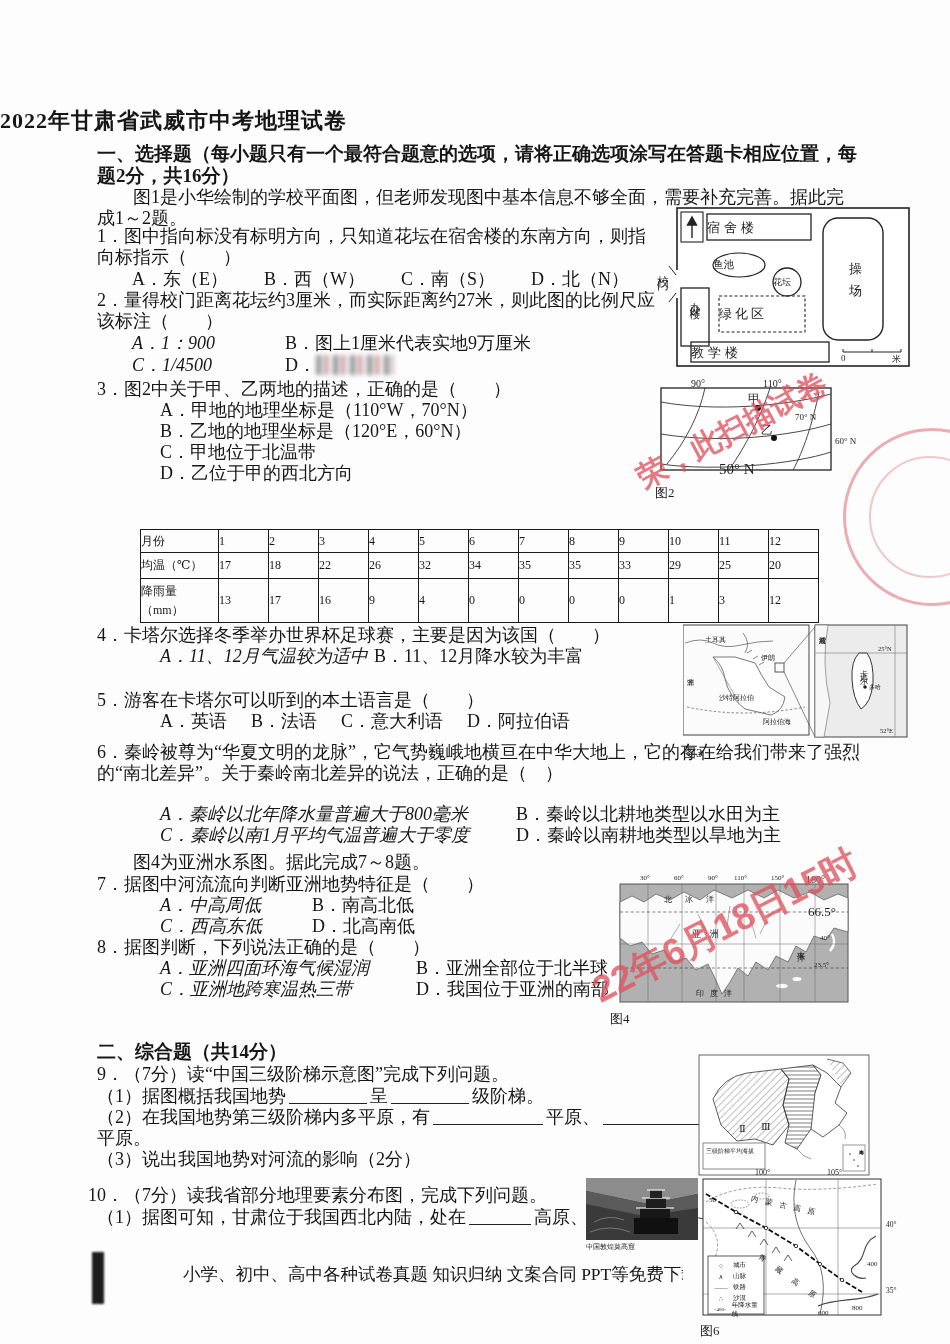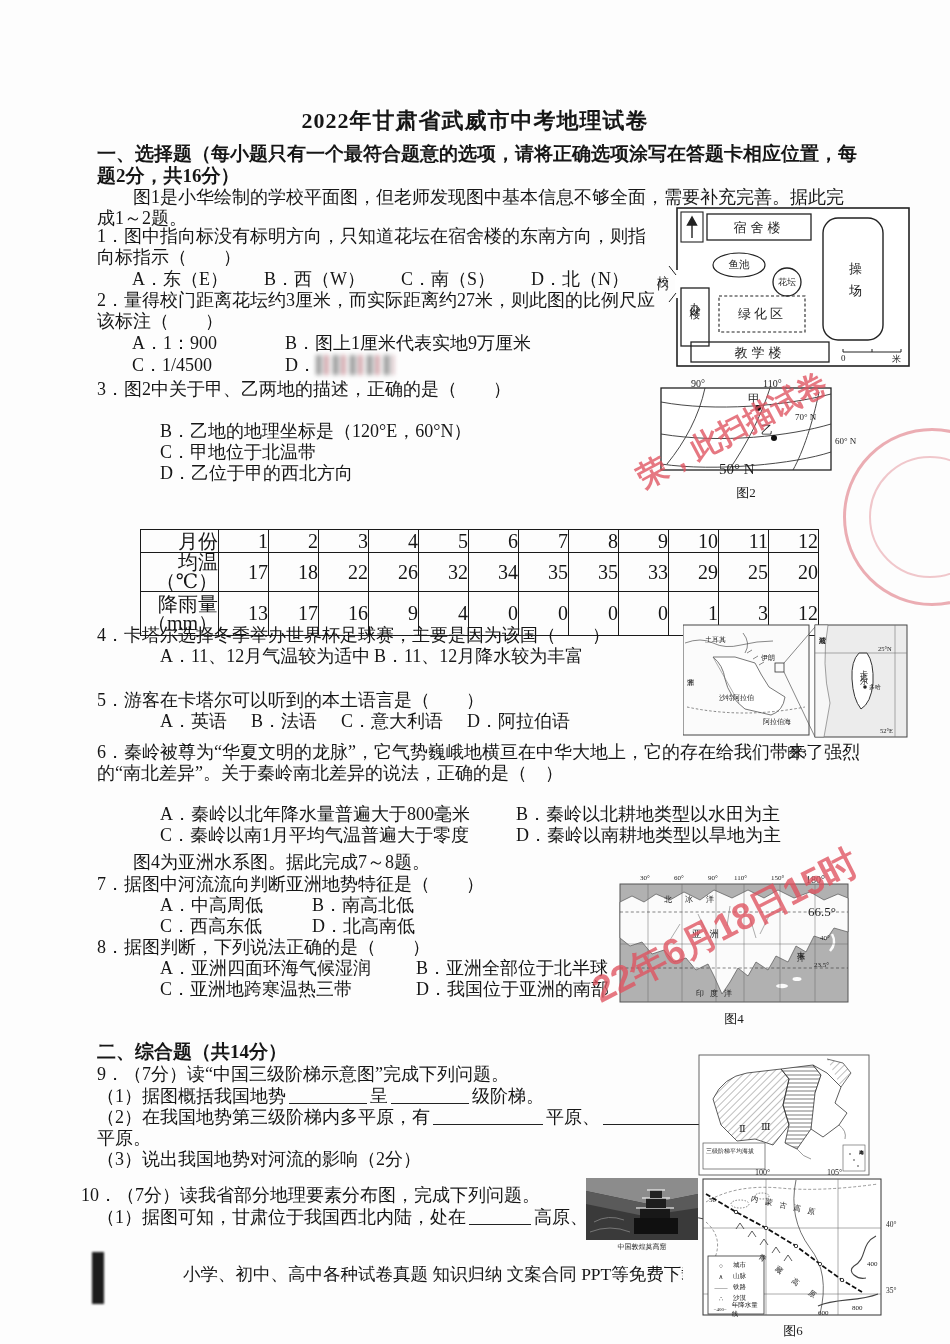--- a/index.html
+++ b/index.html
@@ -3,31 +3,31 @@
 <meta charset="utf-8">
 <style>
   html,body{margin:0;padding:0;background:#e8e8e8;}
   .page{position:relative;width:950px;height:1344px;background:#fdfdfd;overflow:hidden;
         font-family:"Liberation Serif","DejaVu Serif",serif;color:#161616;}
   .abs{position:absolute;}
   .tx{position:absolute;font-size:18px;line-height:21px;white-space:nowrap;}
   .wrap{white-space:normal;}
   .b{font-weight:bold;}
   .ind{text-indent:2em;}
-  .ib{display:inline-block;}
+  .ib{display:inline-block;font-style:italic;}
   .mr36{margin-right:36px;}
   .mr24{margin-right:24px;}
   .blank{display:inline-block;border-bottom:1.3px solid #222;height:15px;vertical-align:-2px;margin:0 3px;}
   .blur-redact{display:inline-block;width:78px;height:20px;vertical-align:-4px;
     background:repeating-linear-gradient(90deg,#9a9a9a 0 5px,#e0e0e0 5px 9px,#d09098 9px 12px,#f0f0f0 12px 17px);
     filter:blur(2px);}
   table.clim{border-collapse:collapse;table-layout:fixed;}
-  .clim td{border:1.4px solid #1a1a1a;text-align:right;font-size:20px;line-height:19px;padding:0;}
+  .clim td{border:1.4px solid #1a1a1a;text-align:left;font-size:12px;line-height:19px;padding:0;}
   .fl{position:absolute;color:#1d1d1d;white-space:nowrap;}
-  .c{text-align:center;}
+  .c{}
   .vert{writing-mode:vertical-rl;}
   .wm{position:absolute;color:rgba(223,82,95,0.78);font-weight:bold;transform-origin:0 100%;
       pointer-events:none;white-space:nowrap;font-family:"Liberation Sans",sans-serif;}
   .stamp{position:absolute;border:3px solid rgba(212,75,88,0.45);border-radius:50%;}
   .stamp2{position:absolute;border:2px solid rgba(212,75,88,0.30);border-radius:50%;}
   svg{display:block;}
   .legend-row{display:flex;align-items:center;gap:3px;height:11px;font-size:6.5px;}
   .legend-sym{display:inline-block;width:18px;text-align:center;font-size:6.5px;}
 </style>
 </head>
@@ -48,20 +48,21 @@
 
   <div class="tx wrap" style="left:97px;top:290px;width:565px">2．量得校门距离花坛约3厘米，而实际距离约27米，则此图的比例尺应该标注（　　）</div>
   <div class="tx" style="left:132px;top:333px">
     <span class="ib" style="width:153px">A．1：900</span><span>B．图上1厘米代表实地9万厘米</span>
   </div>
   <div class="tx" style="left:132px;top:355px">
     <span class="ib" style="width:153px">C．1/4500</span><span>D．</span><span class="blur-redact"></span>
   </div>
 
   <div class="tx" style="left:97px;top:379px">3．图2中关于甲、乙两地的描述，正确的是（　　）</div>
+  <div class="tx" style="left:160px;top:400px">A．甲地的地理坐标是（110°W，70°N）</div>
   <div class="tx" style="left:160px;top:421px">B．乙地的地理坐标是（120°E，60°N）</div>
   <div class="tx" style="left:160px;top:442px">C．甲地位于北温带</div>
   <div class="tx" style="left:160px;top:463px">D．乙位于甲的西北方向</div>
 
 
   <table class="clim abs" style="left:140px;top:529px">
     <colgroup>
         <col style="width:78px">
         <col style="width:50px">
         <col style="width:50px">
@@ -169,21 +170,21 @@
   <div class="tx" style="left:97px;top:1064px">9．（7分）读“中国三级阶梯示意图”完成下列问题。</div>
   <div class="tx" style="left:97px;top:1086px">
     <span>（1）据图概括我国地势</span><span class="blank" style="width:78px"></span><span>呈</span><span class="blank" style="width:78px"></span><span>级阶梯。</span>
   </div>
   <div class="tx" style="left:97px;top:1107px">
     <span>（2）在我国地势第三级阶梯内多平原，有</span><span class="blank" style="width:110px"></span><span>平原、</span><span class="blank" style="width:108px"></span><span>平原和</span>
   </div>
   <div class="tx" style="left:97px;top:1128px">平原。</div>
   <div class="tx" style="left:97px;top:1149px">（3）说出我国地势对河流的影响（2分）</div>
 
-  <div class="tx" style="left:81px;top:1185px">10．（7分）读我省部分地理要素分布图，完成下列问题。</div>
+  <div class="tx" style="left:88px;top:1185px">10．（7分）读我省部分地理要素分布图，完成下列问题。</div>
   <div class="tx" style="left:97px;top:1207px">
     <span>（1）据图可知，甘肃位于我国西北内陆，处在</span><span class="blank" style="width:62px"></span><span>高原、</span>
   </div>
 
   <div class="tx" style="left:183px;top:1264px;width:500px;overflow:hidden;font-size:17.5px">小学、初中、高中各种试卷真题 知识归纳 文案合同 PPT等免费下载</div>
 
   <div class="abs" style="left:92px;top:1252px;width:12px;height:52px;background:#1c1c1c;filter:blur(1px)"></div>
 
   <div class="abs" style="left:653px;top:204px;width:262px;height:168px">
     <svg width="262" height="168" viewBox="0 0 262 168">

